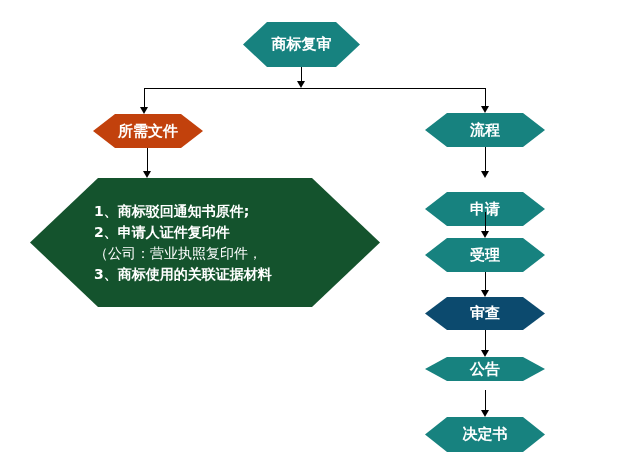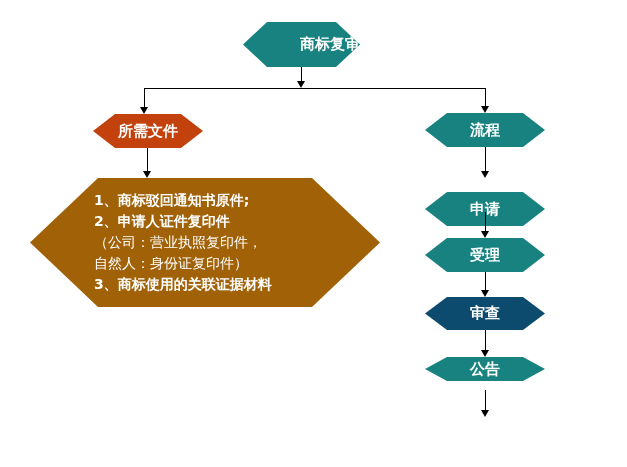--- a/index.html
+++ b/index.html
@@ -21,21 +21,20 @@
     justify-content: center;
     color: #ffffff;
     font-weight: bold;
     background: #17827F;
     box-sizing: border-box;
     text-align: center;
   }
   .hex-root {
     clip-path: polygon(0 50%, 24px 0, calc(100% - 24px) 0, 100% 50%, calc(100% - 24px) 100%, 24px 100%);
     font-size: 15px;
-    justify-content: flex-end;
   }
   .hex-sm {
     clip-path: polygon(0 50%, 22px 0, calc(100% - 22px) 0, 100% 50%, calc(100% - 22px) 100%, 22px 100%);
     font-size: 15px;
   }
   .hex-big {
     clip-path: polygon(0 50%, 68px 0, calc(100% - 68px) 0, 100% 50%, calc(100% - 68px) 100%, 68px 100%);
     font-size: 14px;
     line-height: 21px;
     justify-content: flex-start;
@@ -72,26 +71,25 @@
   <div class="vline" style="left:485px; top:88px; height:18px;"></div>
   <div class="arr" style="left:481px; top:106px;"></div>
 
   <div class="hex hex-sm" style="left: 93px; top: 114px; width: 110px; height: 34px; background: #c2410c; color: rgb(255, 255, 255);">
     <span>所需文件</span>
   </div>
 
   <div class="vline" style="left:147px; top:148px; height:23px;"></div>
   <div class="arr" style="left:143px; top:171px;"></div>
 
-  <div class="hex hex-big" style="left: 30px; top: 178px; width: 350px; height: 129px; background: #a16207; color: rgb(255, 255, 255);">
+  <div class="hex hex-big" style="left: 30px; top: 178px; width: 350px; height: 129px; background: #14532d; color: rgb(255, 255, 255);">
     <div>
       <span class="ln">1、商标驳回通知书原件;</span>
       <span class="ln">2、申请人证件复印件</span>
       <span class="ln regular">（公司：营业执照复印件，</span>
-      <span class="ln regular">自然人：身份证复印件）</span>
       <span class="ln">3、商标使用的关联证据材料</span>
     </div>
   </div>
 
   <div class="hex hex-sm" style="left: 425px; top: 113px; width: 120px; height: 34px; background: rgb(23, 130, 127); color: rgb(255, 255, 255);">
     <span>流程</span>
   </div>
 
   <div class="vline" style="left:485px; top:147px; height:24px;"></div>
   <div class="arr" style="left:481px; top:171px;"></div>
@@ -117,14 +115,17 @@
   <div class="vline" style="left:485px; top:330px; height:20px;"></div>
   <div class="arr" style="left:481px; top:350px;"></div>
 
   <div class="hex hex-sm" style="left: 425px; top: 357px; width: 120px; height: 24px; background: rgb(23, 130, 127); color: rgb(255, 255, 255);">
     <span>公告</span>
   </div>
 
   <div class="vline" style="left:485px; top:390px; height:20px;"></div>
   <div class="arr" style="left:481px; top:410px;"></div>
 
+  <div class="hex hex-sm" style="left: 425px; top: 417px; width: 120px; height: 35px; background: rgb(23, 130, 127); color: rgb(255, 255, 255);">
+    <span>决定书</span>
+  </div>
 
 </div>
 
 </body></html>

